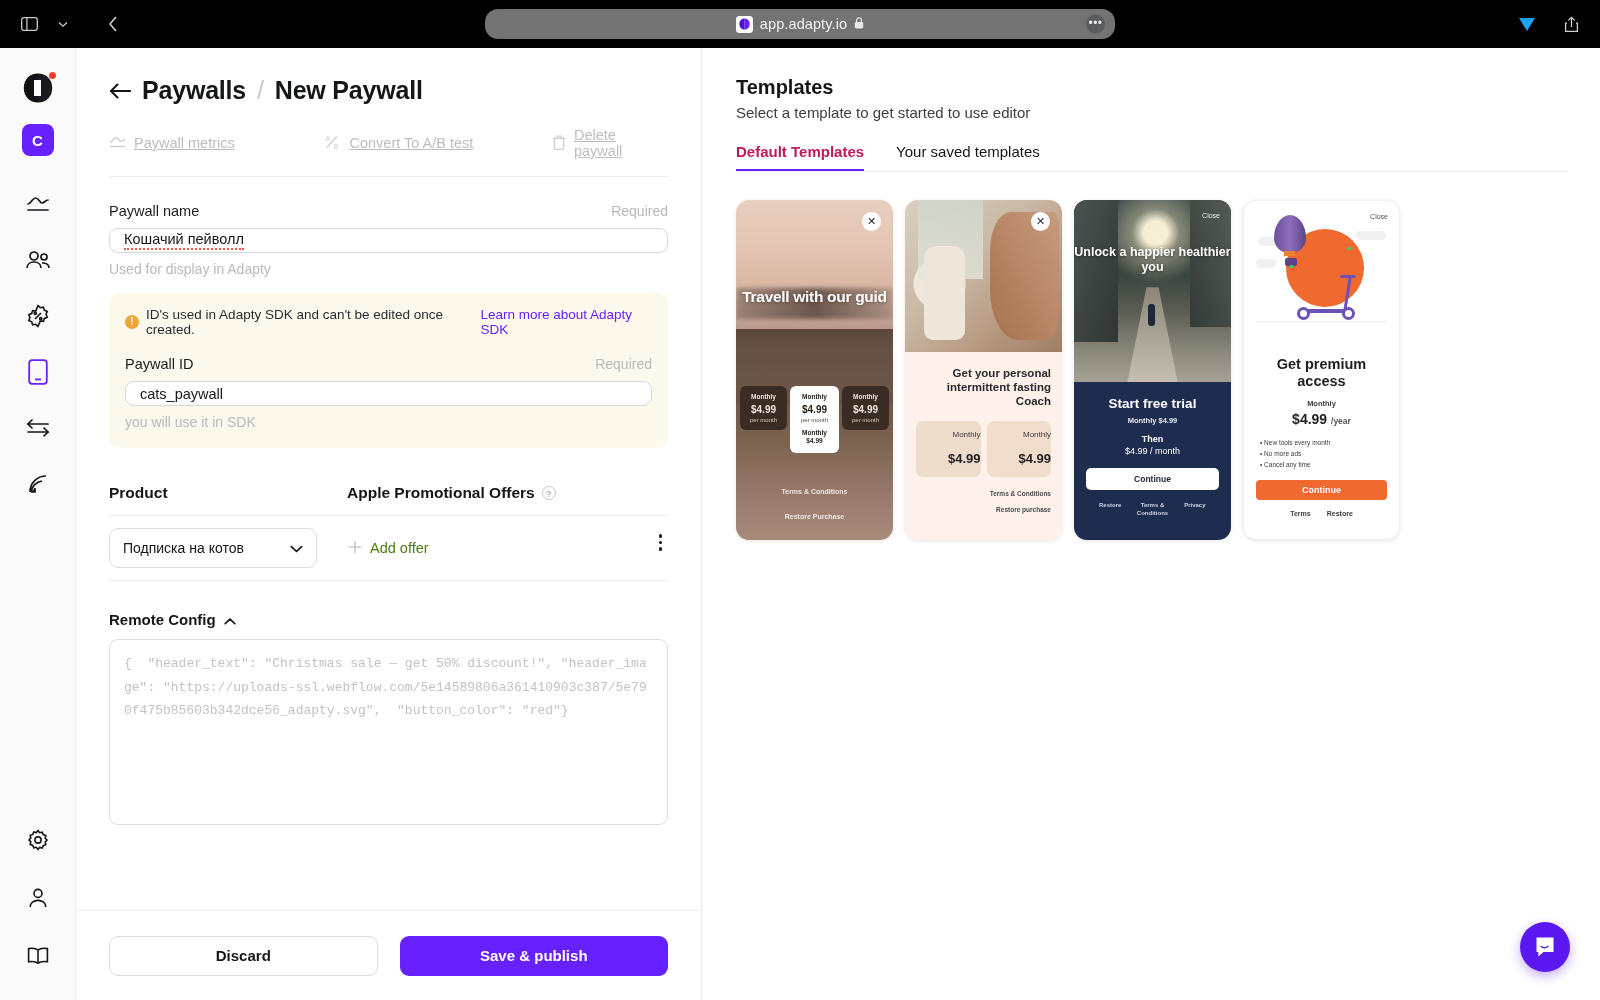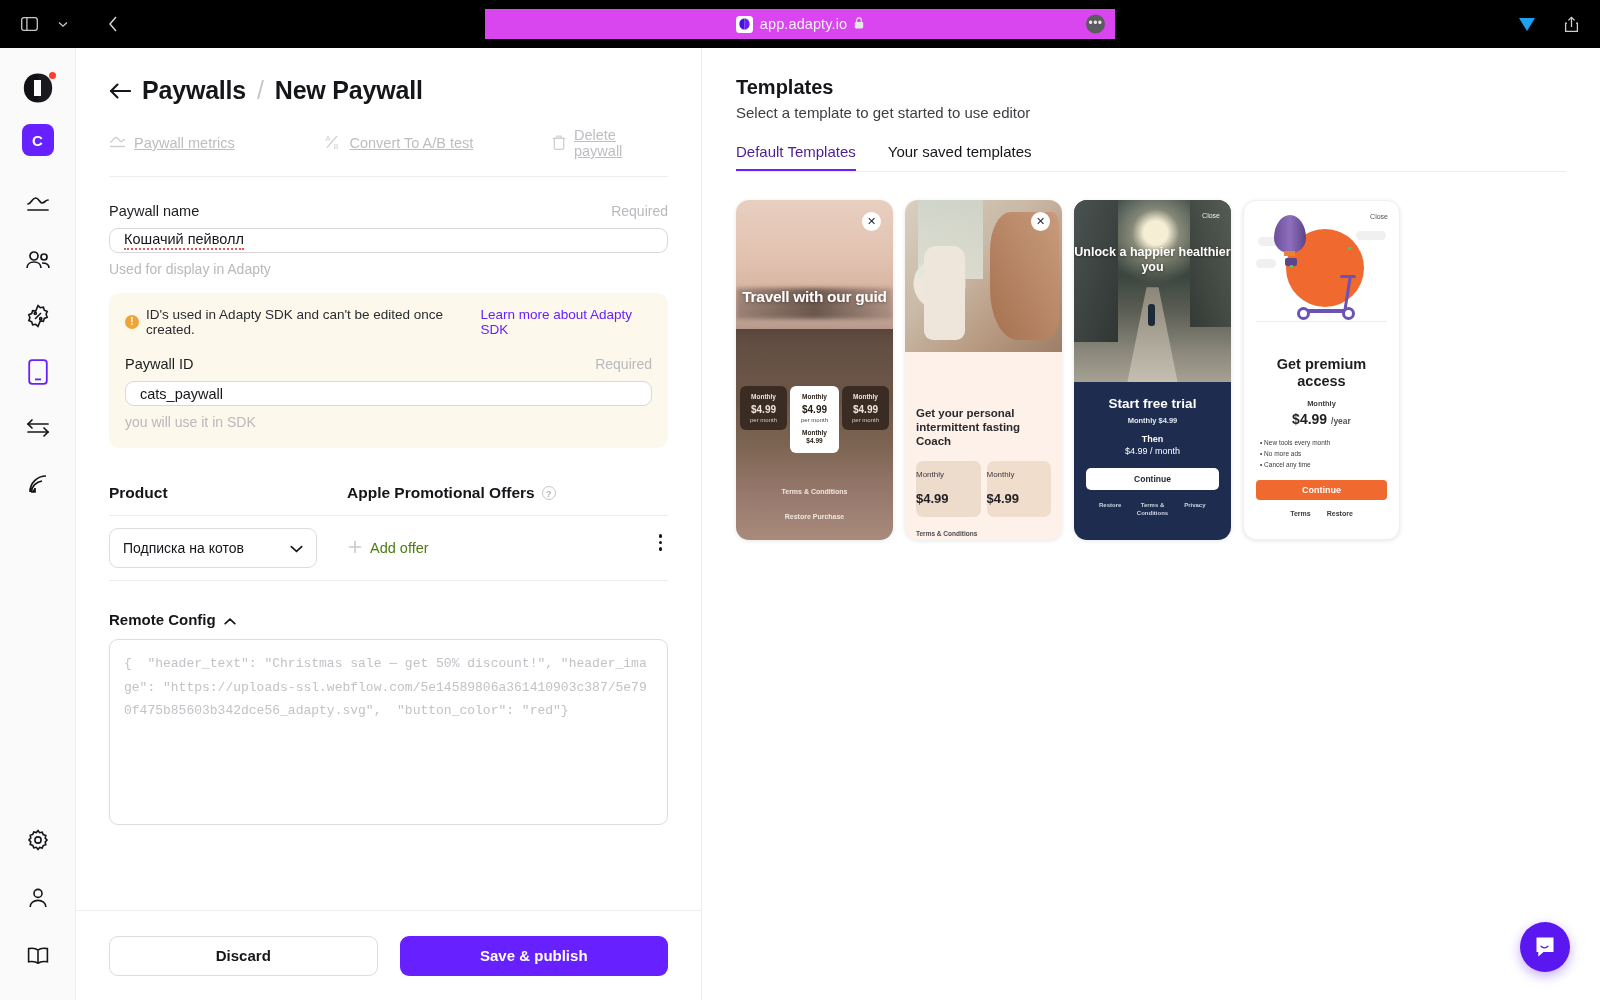--- a/index.html
+++ b/index.html
@@ -20,21 +20,21 @@
   }
   .bchrome-left { display: flex; align-items: center; gap: 4px; }
   .icon-btn {
     width: 30px; height: 30px;
     display: flex; align-items: center; justify-content: center;
     color: #c9c9c9;
   }
   .url-pill {
     position: absolute; left: 50%; transform: translateX(-50%);
     width: 630px; height: 30px;
-    background: #d946ef; border-radius: 0;
+    background: #737373; border-radius: 13px;
     display: flex; align-items: center; justify-content: center;
     gap: 7px;
   }
   .url-text { color: #f2f2f2; font-size: 14.5px; letter-spacing: .1px; }
   .favicon {
     width: 17px; height: 17px; border-radius: 3.5px;
     background: #fff; display: flex; align-items: center; justify-content: center;
   }
   .url-more {
     position: absolute; right: 10px; top: 50%; transform: translateY(-50%);
@@ -222,21 +222,21 @@
   .right-panel { flex: 1 1 auto; padding: 28px 34px 0 34px; background: #fff; }
   .tpl-title { font-size: 20px; font-weight: 700; color: #15161a; }
   .tpl-sub { margin-top: 5px; font-size: 15px; color: #3d3e44; }
   .tpl-tabs {
     margin-top: 22px; display: flex; gap: 32px;
     border-bottom: 1px solid #ededed;
   }
   .tpl-tab {
     padding-bottom: 11px; font-size: 15px; color: #15161a;
   }
-  .tpl-tab.active { color: #4c1d95; box-shadow: inset 0 -2px 0 0 #6720ff; }
+  .tpl-tab.active { color: #be185d; box-shadow: inset 0 -2px 0 0 #6720ff; font-weight: bold; }
 
   .tpl-grid { margin-top: 28px; display: flex; gap: 12px; }
   .tpl-card {
     width: 157px; height: 340px;
     border-radius: 13px; overflow: hidden;
     position: relative; flex: 0 0 157px;
     box-shadow: 0 1px 4px rgba(0,0,0,.10);
     background: #fff;
   }
   .close-chip {
@@ -319,21 +319,21 @@
     position:absolute; left: 12%; top: 30%; width: 26%; height: 62%;
     background: #eee6da; border-radius: 12px 12px 9px 9px;
   }
   .c2-arm {
     position:absolute; right: 2%; top: 8%; width: 44%; height: 84%;
     background: linear-gradient(to bottom left, #c89b7c, #a6714f);
     border-radius: 30% 10% 20% 40%;
   }
   .c2-body {
     position: absolute; top: 152px; left: 0; right: 0; bottom: 0;
-    padding: 14px 11px 0 11px; text-align: left; margin-top: 40px;
+    padding: 14px 11px 0 11px; text-align: right;
   }
   .c2-title {
     font-size: 11.5px; font-weight: 700; color: #2a2a2e; line-height: 14px;
   }
   .c2-prices { display: flex; gap: 6px; margin-top: 13px; }
   .c2-pbox {
     flex: 1; background: #eddbcc; border-radius: 7px;
     padding: 9px 0 11px 0;
   }
   .c2-pbox.b { background: #f0ddcc; }

